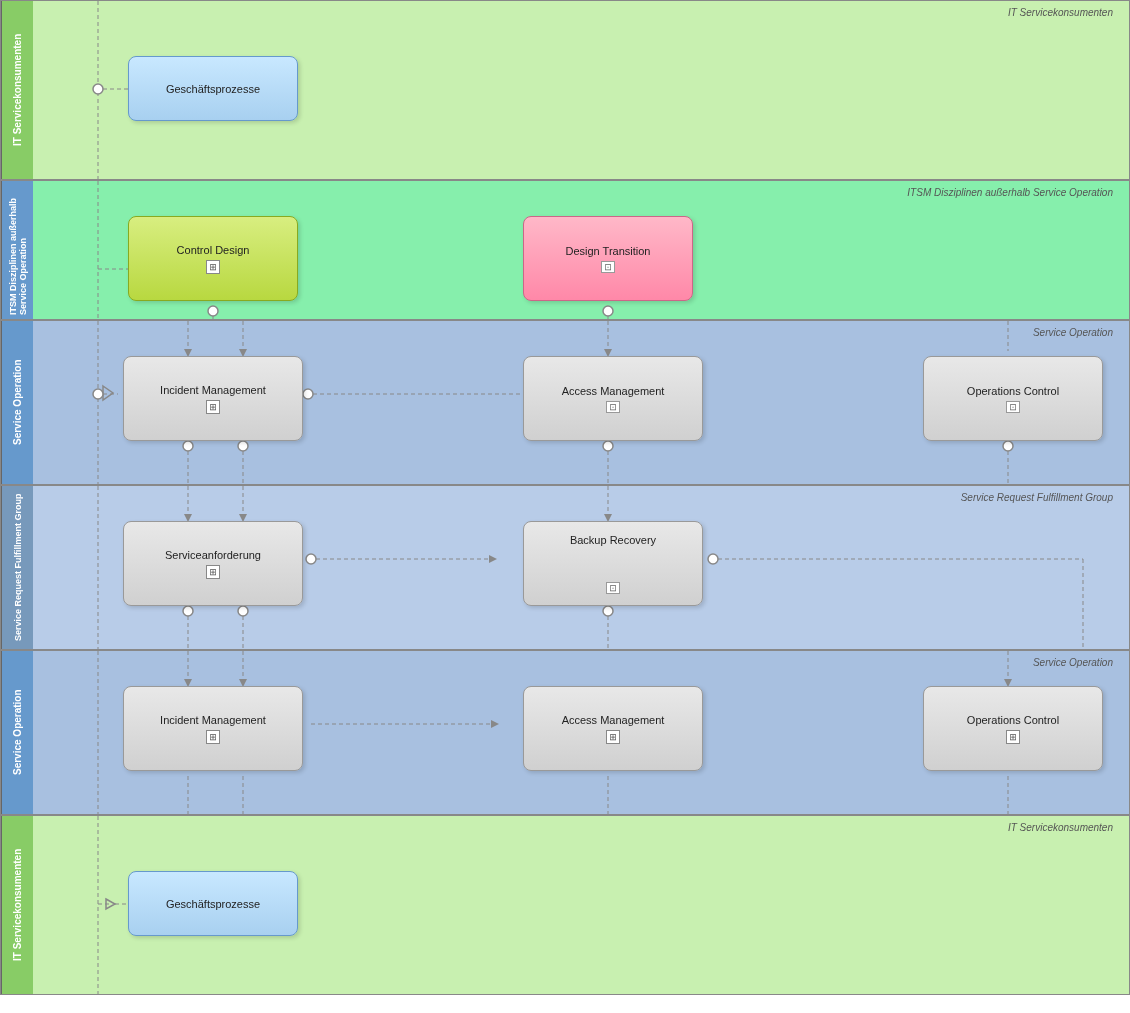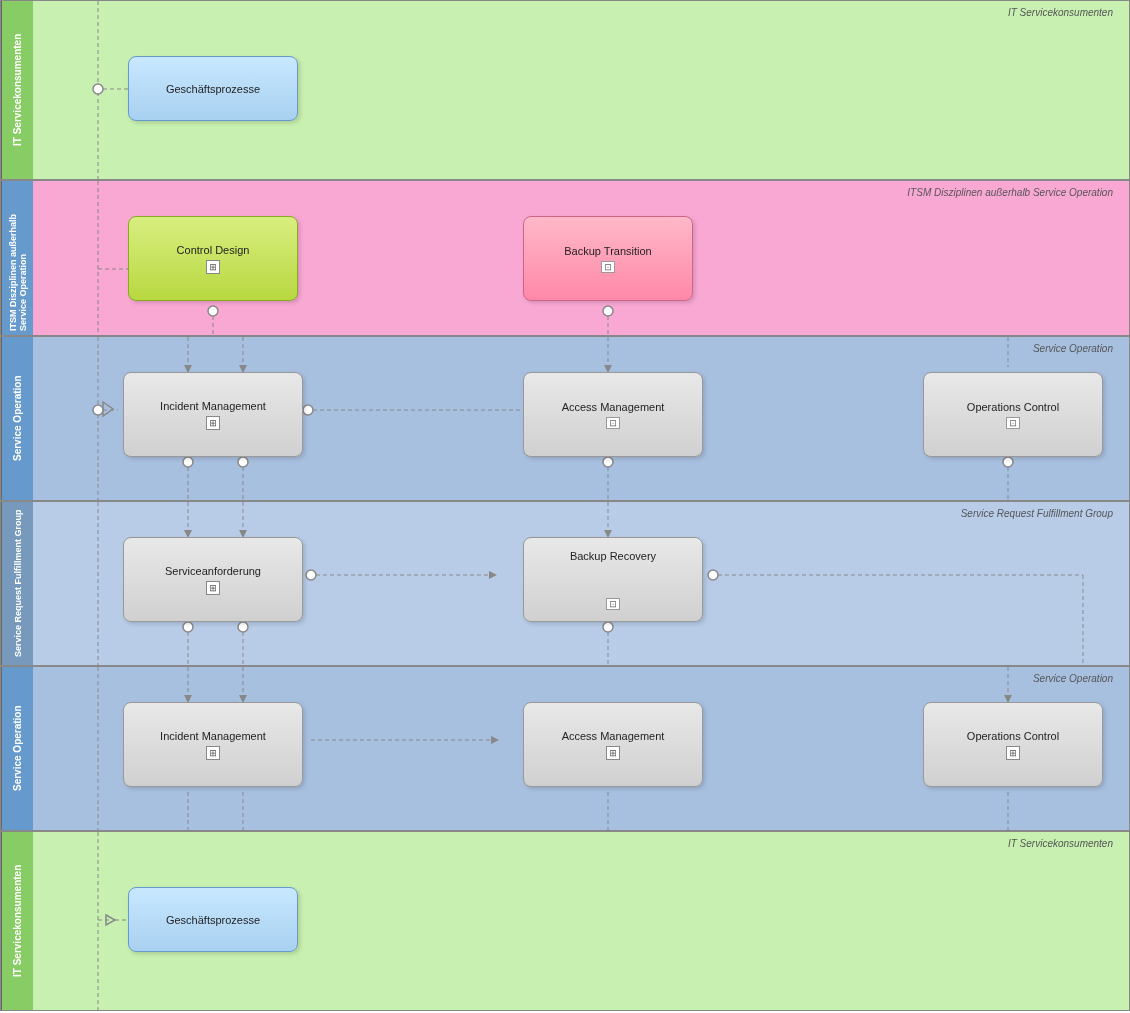--- a/index.html
+++ b/index.html
@@ -133,21 +133,21 @@
 
         <line x1="70" y1="88" x2="95" y2="88" stroke="#888" stroke-width="1" stroke-dasharray="4,3"></line>
       </svg>
 
       <div class="node-box light-blue-box" style="left:95px; top:55px; width:170px; height:65px; position:absolute;">
         <span>Geschäftsprozesse</span>
       </div>
     </div>
   </div>
 
-  <div class="swim-lane" style="height:156px; background:#f9a8d4;">
+  <div class="swim-lane" style="height:140px; background:#86efac;">
     <div class="lane-label-col" style="background:#6699cc; color:#fff; border-right:1px solid #666; font-size:9px;">
       <span>ITSM Disziplinen außerhalb Service Operation</span>
     </div>
     <div class="lane-content" style="position:relative; flex:1; height:100%;">
       <span class="lane-title">ITSM Disziplinen außerhalb Service Operation</span>
       <svg class="connector-svg">
 
         <line x1="65" y1="0" x2="65" y2="175" stroke="#888" stroke-width="1" stroke-dasharray="4,3"></line>
 
         <line x1="65" y1="88" x2="95" y2="88" stroke="#888" stroke-width="1" stroke-dasharray="4,3"></line>
@@ -161,21 +161,21 @@
 
         <line x1="180" y1="155" x2="575" y2="155" stroke="#888" stroke-width="1" stroke-dasharray="4,3"></line>
       </svg>
 
       <div class="node-box green-box" style="left:95px; top:35px; width:170px; height:85px; position:absolute;">
         <span>Control Design</span>
         <div class="expand-icon">⊞</div>
       </div>
 
       <div class="node-box pink-box" style="left:490px; top:35px; width:170px; height:85px; position:absolute;">
-        <span>Backup Transition</span>
+        <span>Design Transition</span>
         <div class="expand-icon-alt" style="font-size:9px; color:#666; border:1px solid #999; padding:0 2px; background:#fff;">⊡</div>
       </div>
     </div>
   </div>
 
   <div class="swim-lane" style="height:165px; background:#a8c0e0;">
     <div class="lane-label-col" style="background:#6699cc; color:#fff; border-right:1px solid #666;">
       <span>Service Operation</span>
     </div>
     <div class="lane-content" style="position:relative; flex:1; height:100%;">

